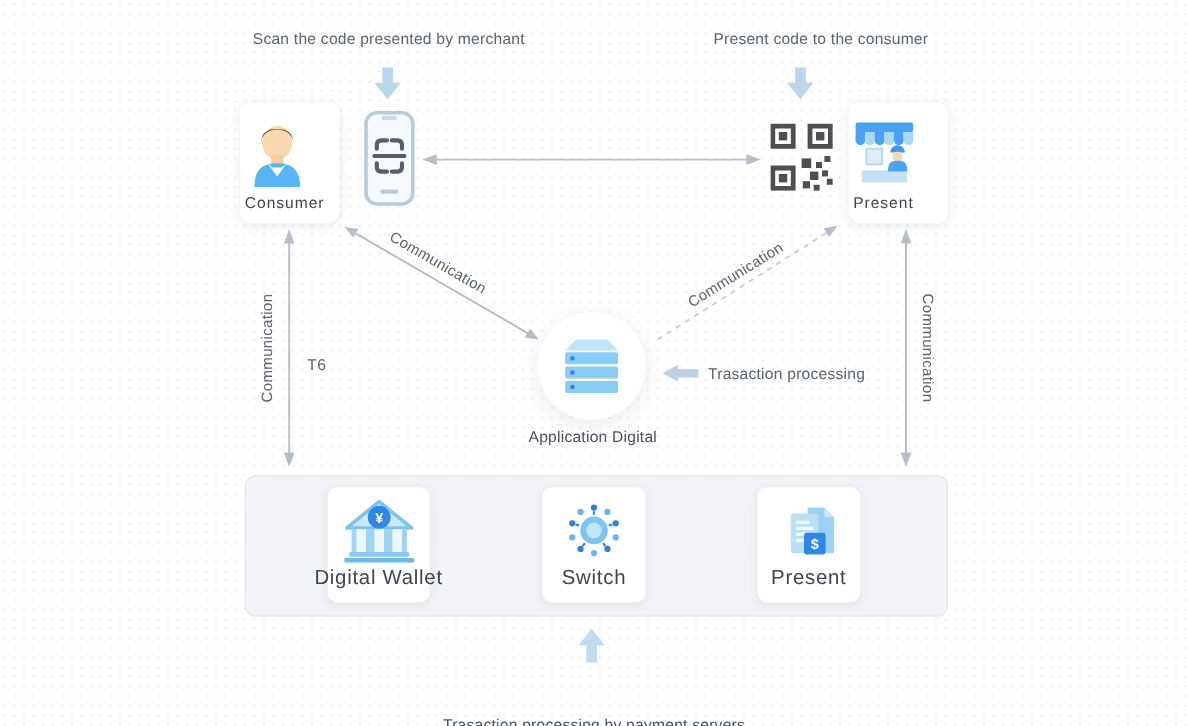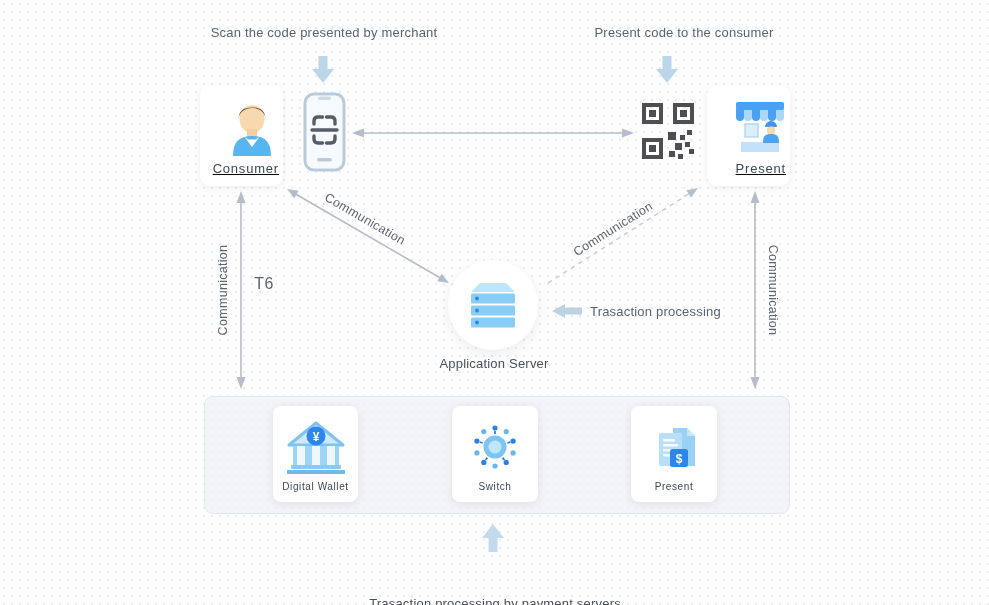--- a/index.html
+++ b/index.html
@@ -8,43 +8,43 @@
     position:relative;width:989px;height:605px;overflow:hidden;
     background-color:#ffffff;
     background-image:radial-gradient(circle,#ebecf0 1px,rgba(255,255,255,0) 1.2px);
     background-size:8px 8px;
   }
   .abs{position:absolute;}
   .annotation{font-size:13px;color:#5a6370;text-align:center;letter-spacing:.2px;}
   .node-card{
     position:absolute;background:#fff;border-radius:10px;
     box-shadow:0 2px 10px rgba(40,60,90,.10);
-    display:flex;flex-direction:column;align-items:flex-end;justify-content:flex-end;
-    padding:8px 4px 10px;box-sizing:border-box;text-decoration:underline;
+    display:flex;flex-direction:column;align-items:flex-start;justify-content:flex-end;
+    padding:8px 4px 10px;box-sizing:border-box;
   }
   .node-card .icon{flex:1;display:flex;align-items:center;justify-content:center;}
   .node-label{font-size:13px;color:#3f4650;letter-spacing:.8px;white-space:nowrap;}
   .rot-label{position:absolute;font-size:12.5px;color:#5a6370;text-align:center;letter-spacing:.3px;white-space:nowrap;}
   .circle-node{
     position:absolute;left:448px;top:260px;width:90px;height:90px;border-radius:50%;
     background:#fff;box-shadow:0 4px 16px rgba(40,60,90,.10);
     display:flex;align-items:center;justify-content:center;
   }
   .panel{
     position:absolute;left:204px;top:396px;width:586px;height:118px;
     background:rgba(238,240,244,.72);border:1px solid #e4e7ec;border-radius:9px;box-sizing:border-box;
   }
   .mini-card{
     position:absolute;background:#fff;border-radius:8px;
     box-shadow:0 2px 8px rgba(40,60,90,.10);
     display:flex;flex-direction:column;align-items:center;justify-content:flex-end;
     padding:6px 4px 10px;box-sizing:border-box;
   }
   .mini-card .icon{flex:1;display:flex;align-items:center;justify-content:center;}
-  .mini-label{font-size:10px;color:#3f4650;letter-spacing:.6px;white-space:nowrap;}
+  .mini-label{font-size:17px;color:#3f4650;letter-spacing:.6px;white-space:nowrap;}
   svg{display:block;}
 </style>
 </head>
 <body>
 
 <div class="canvas">
 
   <div class="abs annotation" style="left:538px;top:25px;width:292px;">Present code to the consumer</div>
   <div class="abs annotation" style="left:178px;top:25px;width:292px;">Scan the code presented by merchant</div>
 
@@ -146,21 +146,21 @@
   </div>
 
   <div class="abs" style="left:235px;top:191px;">
     <svg width="12" height="198" viewBox="0 0 12 198">
       <line x1="6" y1="10" x2="6" y2="188" stroke="#b5bcca" stroke-width="1.6"></line>
       <path d="M6 0 L1.5 12 L10.5 12 Z" fill="#b5bcca"></path>
       <path d="M6 198 L1.5 186 L10.5 186 Z" fill="#b5bcca"></path>
     </svg>
   </div>
   <div class="rot-label" style="left:173px;top:283px;width:100px;transform:rotate(-90deg);">Communication</div>
-  <div class="rot-label" style="left:250px;top:275px;width:28px;font-size:16px;">T6</div>
+  <div class="rot-label" style="left:250px;top:296px;width:28px;font-size:13px;">T6</div>
 
   <div class="abs" style="left:282px;top:183px;">
     <svg width="172" height="106" viewBox="0 0 172 106">
       <line x1="11.9" y1="10" x2="160.1" y2="96" stroke="#b5bcca" stroke-width="1.6"></line>
       <path d="M5 6 L12.3 15.2 L16.7 7.8 Z" fill="#b5bcca"></path>
       <path d="M167 100 L155.3 98.2 L159.7 90.8 Z" fill="#b5bcca"></path>
     </svg>
   </div>
   <div class="rot-label" style="left:313px;top:212px;width:104px;transform:rotate(30deg);">Communication</div>
 
@@ -170,21 +170,21 @@
         <polygon points="13,3 39,3 48,12 4,12" fill="#c0e4fb"></polygon>
         <rect x="4" y="13.5" width="44" height="10" rx="1.5" fill="#89ccf6"></rect>
           <circle cx="10" cy="18.5" r="1.9" fill="#2e86e8"></circle>
         <rect x="4" y="25.5" width="44" height="10" rx="1.5" fill="#89ccf6"></rect>
           <circle cx="10" cy="30.5" r="1.9" fill="#2e86e8"></circle>
         <rect x="4" y="37.5" width="44" height="10" rx="1.5" fill="#89ccf6"></rect>
           <circle cx="10" cy="42.5" r="1.9" fill="#2e86e8"></circle>
       </svg>
     </span>
   </div>
-  <div class="abs annotation" style="left:418px;top:356px;width:152px;color:#4a515c;">Application Server</div>
+  <div class="abs annotation" style="left:418px;top:356px;width:152px;color:#4a515c;">Application Digital</div>
 
   <div class="abs" style="left:542px;top:184px;">
     <svg width="162" height="104" viewBox="0 0 162 104">
       <line x1="6" y1="99" x2="147.6" y2="9.4" stroke="#c6cdd8" stroke-width="1.5" stroke-dasharray="4.5 4.5"></line>
       <path d="M156 4 L149 13.5 L144.4 6.3 Z" fill="#b5bcca"></path>
     </svg>
   </div>
   <div class="rot-label" style="left:561px;top:222px;width:104px;transform:rotate(-32deg);">Communication</div>
 
   <div class="abs" style="left:551px;top:303px;">

